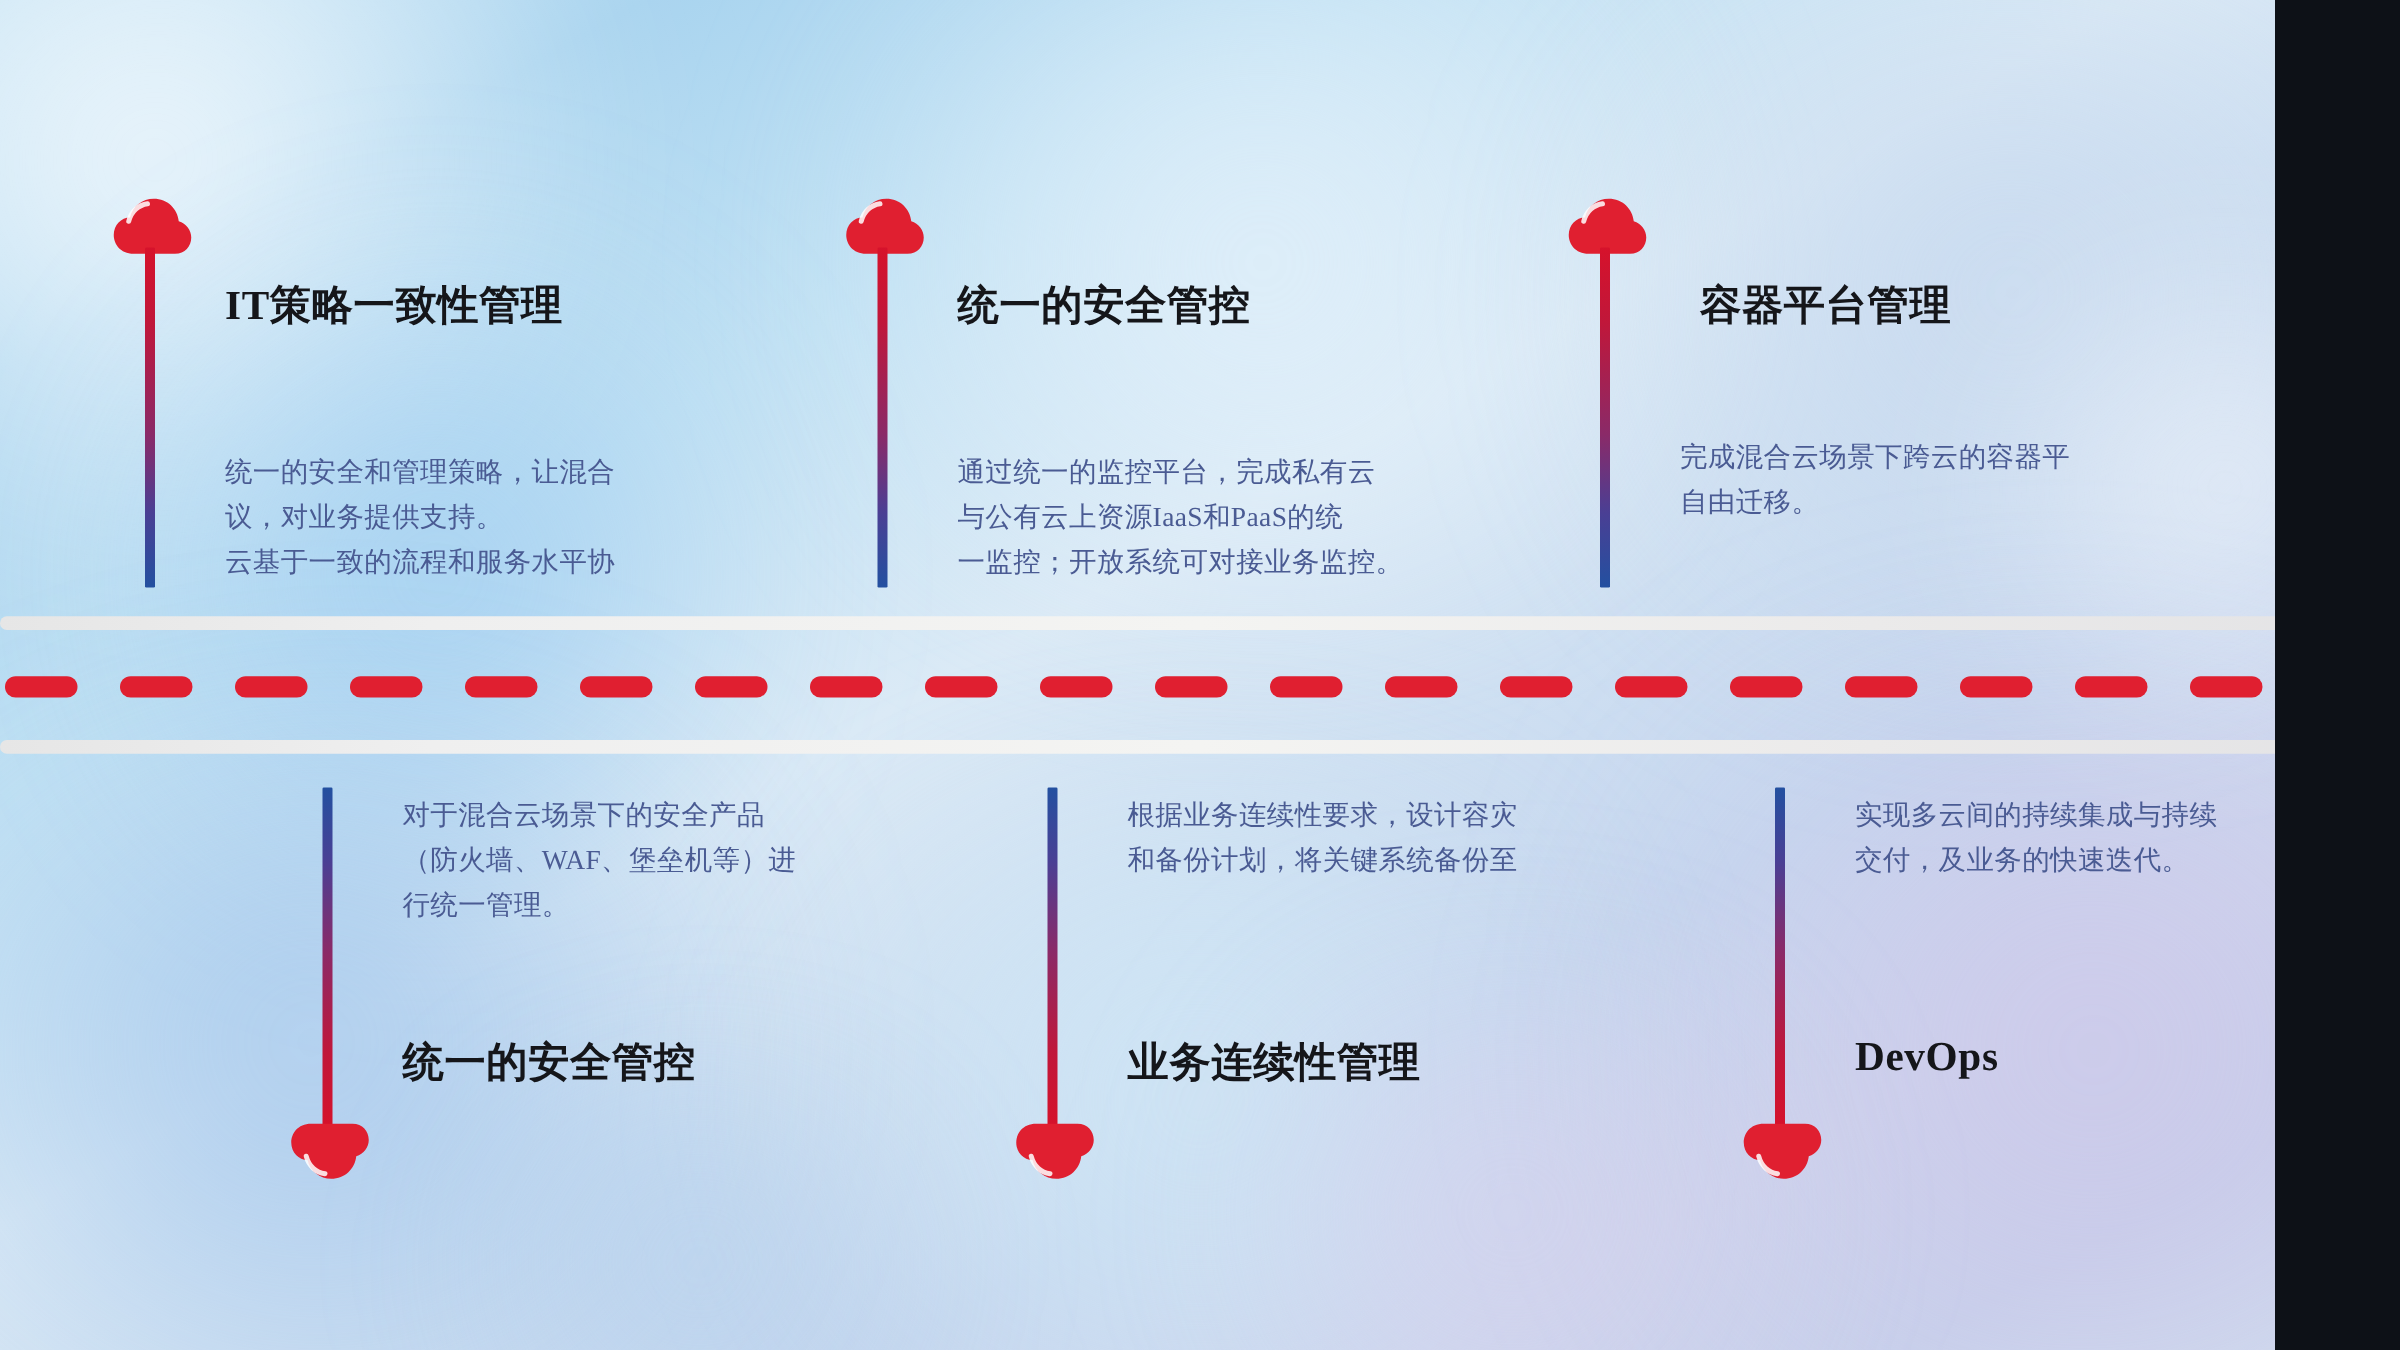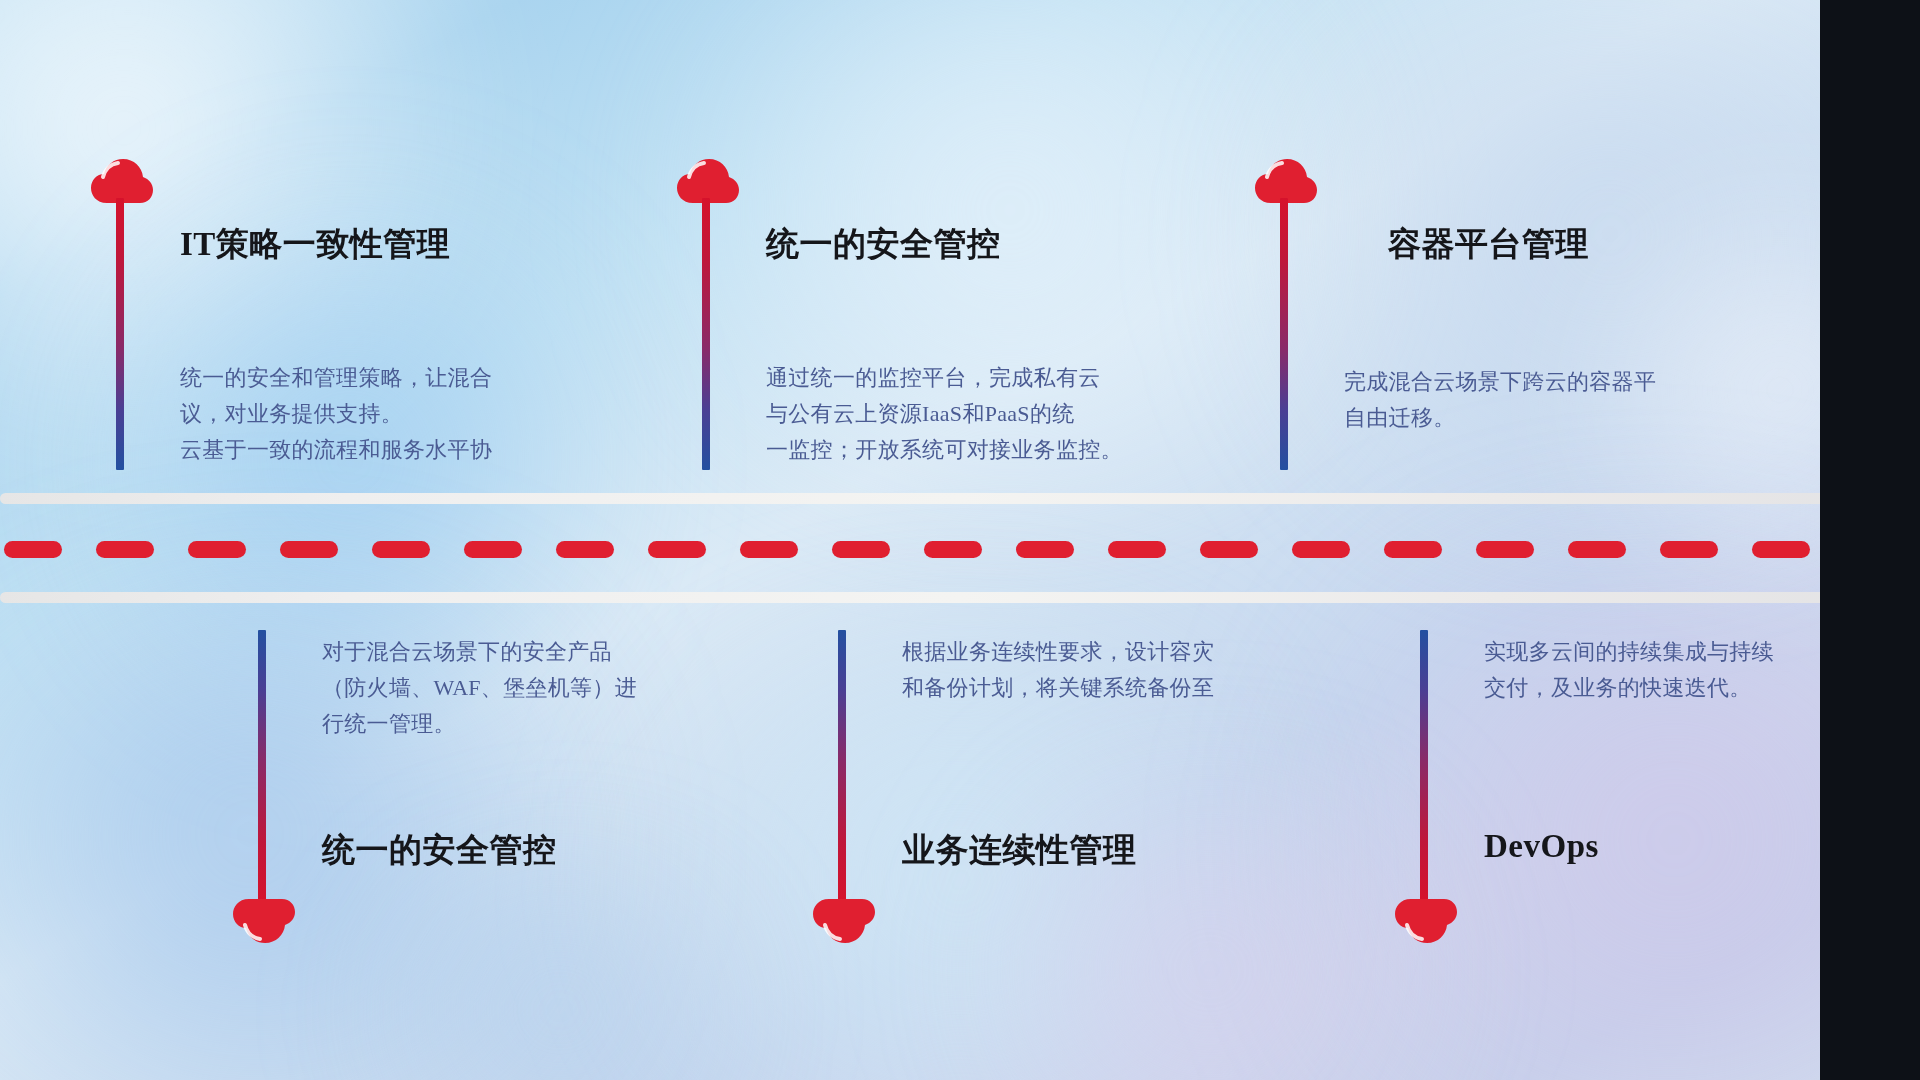--- a/index.html
+++ b/index.html
@@ -179,22 +179,22 @@
   </div>
 
   <div class="marker">
     <div class="cloud" style="left:1254px; top:158px;">
       <svg viewBox="0 0 64 46" xmlns="http://www.w3.org/2000/svg">
         <path d="M17 45 C6 45 1 37 1 30 C1 22 7 16 14 16 C16 7 24 1 33 1 C44 1 52 9 53 19 C59 21 63 26 63 32 C63 39 58 45 50 45 Z" fill="#e01f30"></path>
         <path d="M13 19 C15 11 21 6 28 5" stroke="#ffffff" stroke-width="4" stroke-linecap="round" fill="none" opacity=".85"></path>
       </svg>
     </div>
     <div class="stem down" style="left:1280px; top:198px; height:272px;"></div>
-    <div class="title" style="left:1388px; top:222px;text-align:right;">容器平台管理</div>
-    <div class="body" style="left:1344px; top:364px;">
+    <div class="title" style="left:1360px; top:222px;text-align:right;">容器平台管理</div>
+    <div class="body" style="left:1344px; top:348px;">
       <span class="ln">完成混合云场景下跨云的容器平</span>
       <span class="ln">自由迁移。</span>
     </div>
   </div>
 
   <div class="road-line top"></div>
   <div class="road-dashes">
     <div class="dash"></div>
     <div class="dash"></div>
     <div class="dash"></div>

